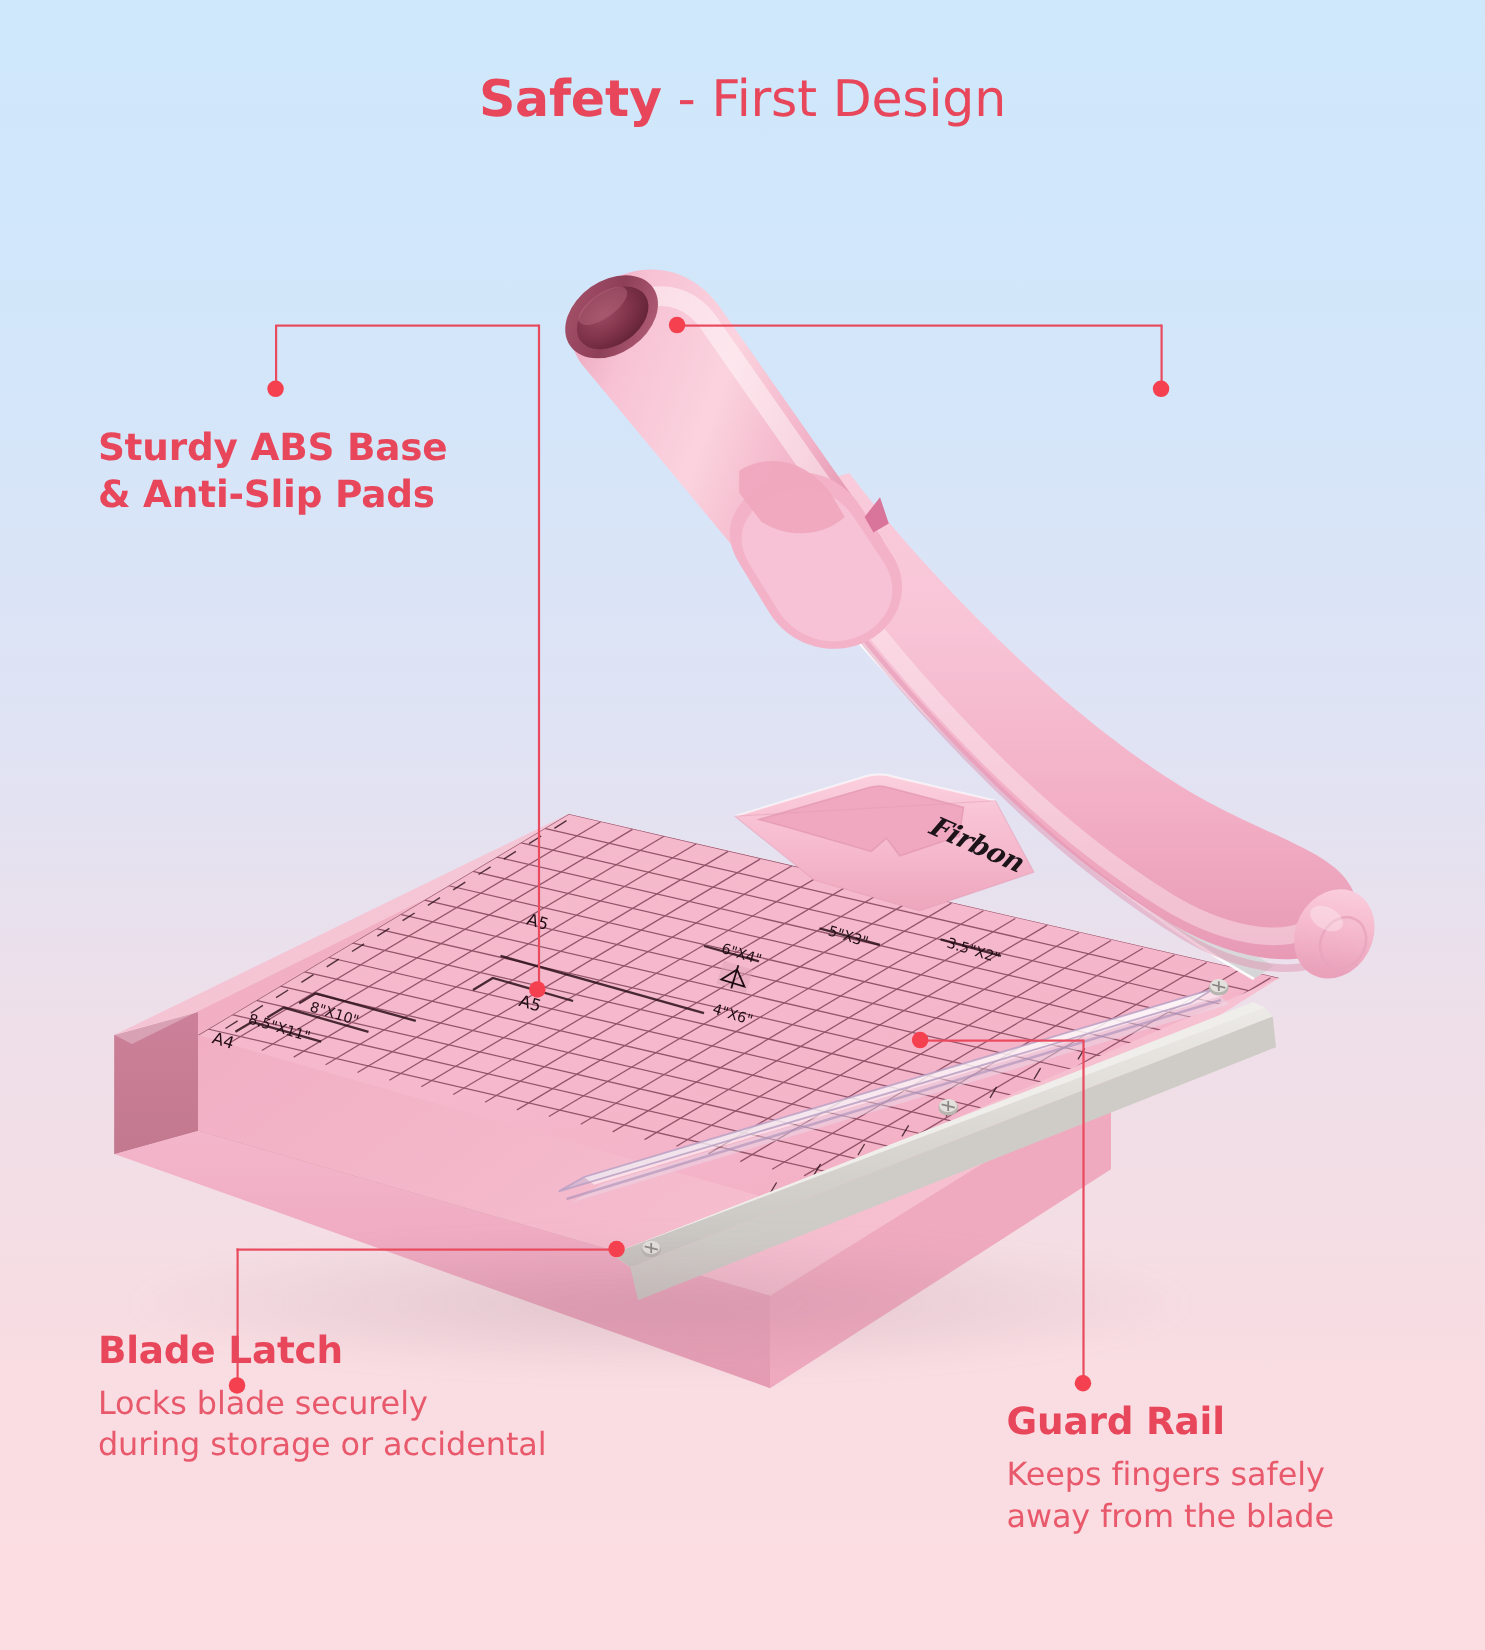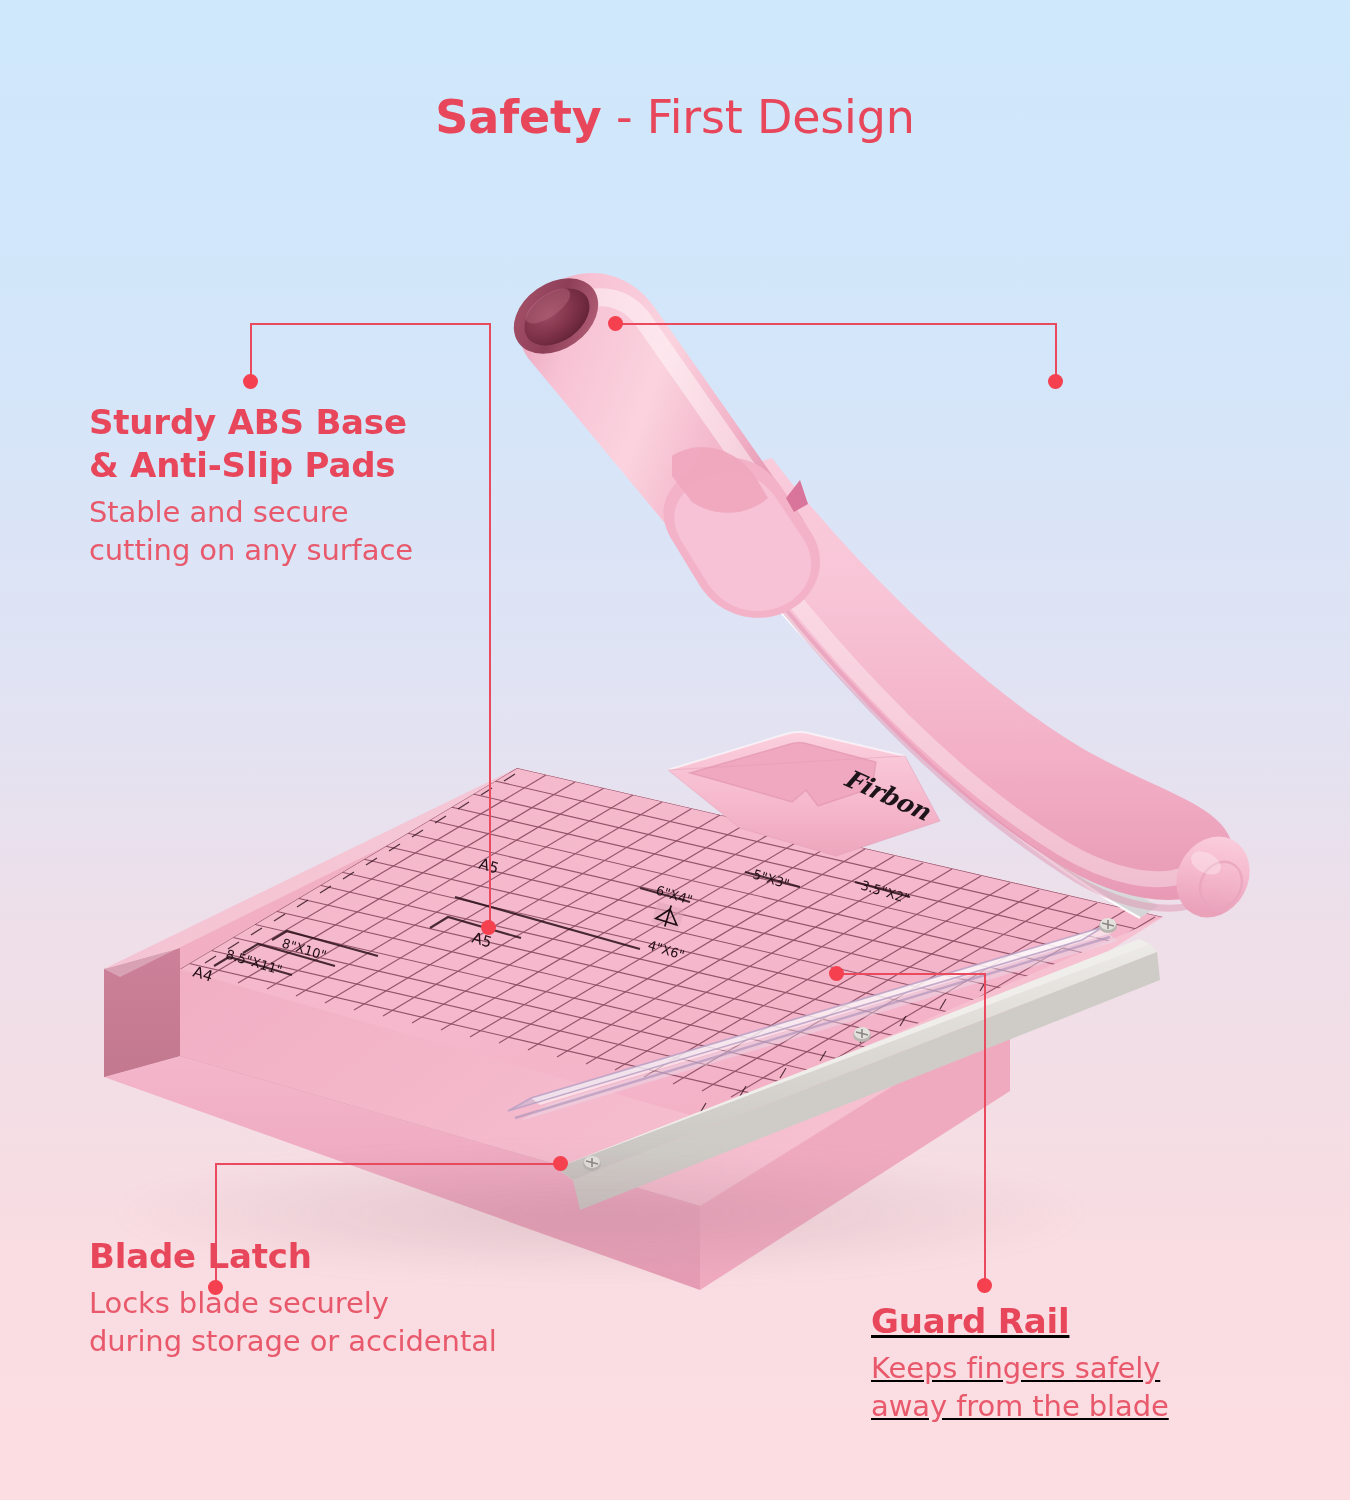--- a/index.html
+++ b/index.html
@@ -1,45 +1,45 @@
 <!DOCTYPE html>
 <html><head>
 <meta charset="utf-8">
 <style>
   html,body{margin:0;padding:0;}
   body{
     width:1350px;height:1500px;overflow:hidden;position:relative;
     font-family:"DejaVu Sans","Liberation Sans",sans-serif;
     background:linear-gradient(180deg,#cfe8fb 0%,#d3e6fa 22%,#e0e3f4 45%,#eedfe9 62%,#f8dde2 82%,#fcdde2 100%);
   }
-  .stage{position:absolute;inset:0;margin-top:28px;}
+  .stage{position:absolute;inset:0;}
 
   
   .title{
     position:absolute;top:62px;left:0;width:1350px;text-align:center;
     font-size:46px;letter-spacing:-.2px;color:#e8465a;white-space:nowrap;
   }
   .title b{font-weight:700;}
   .title .light{font-weight:400;}
 
   
   .callout{position:absolute;}
   .callout .head{
     font-size:34px;font-weight:700;color:#e8465a;line-height:1.26;margin:0;
     white-space:pre-line;letter-spacing:-.2px;
   }
   .callout .sub{
     font-size:29px;font-weight:400;color:#e8596c;line-height:1.32;margin:6px 0 0 0;
     white-space:pre-line;letter-spacing:-.1px;
   }
 
-  #cl-tl{left:89px;top:373px;}
+  #cl-tl{left:89px;top:386px;}
   #cl-tr{left:871px;top:365px;}
   #cl-bl{left:89px;top:1207px;}
-  #cl-br{left:871px;top:1272px;text-decoration:underline;}
+  #cl-br{left:915px;top:1272px;}
 
   
   .leader{position:absolute;background:#ea4a5e;}
   .lh{height:2px;} .lv{width:2px;}
   .dot{position:absolute;width:15px;height:15px;border-radius:50%;background:#f4404f;}
 
   
   .product{position:absolute;left:0;top:0;width:1350px;height:1500px;}
   .product svg{display:block;}
   .shadow{
@@ -386,22 +386,20 @@
   <div class="dot" style="left:208px;top:1252px;"></div>
 
   <div class="leader lh" style="left:836px;top:945px;width:149px;"></div>
   <div class="leader lv" style="left:984px;top:945px;height:313px;"></div>
   <div class="dot" style="left:829px;top:938px;"></div>
   <div class="dot" style="left:977px;top:1250px;"></div>
 
   <div class="callout" id="cl-tl">
     <p class="head">Sturdy ABS Base
 &amp; Anti-Slip Pads</p>
-    <p class="sub">Stable and secure
-cutting on any surface</p>
   </div>
 
 
   <div class="callout" id="cl-bl">
     <p class="head">Blade Latch</p>
     <p class="sub">Locks blade securely
 during storage or accidental</p>
   </div>
 
   <div class="callout" id="cl-br">

